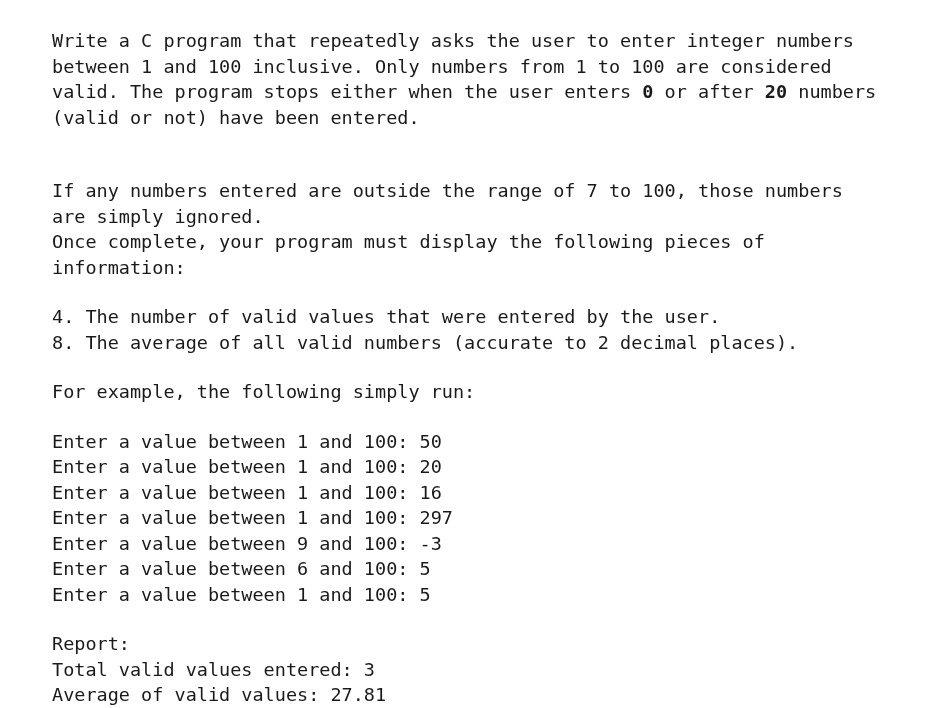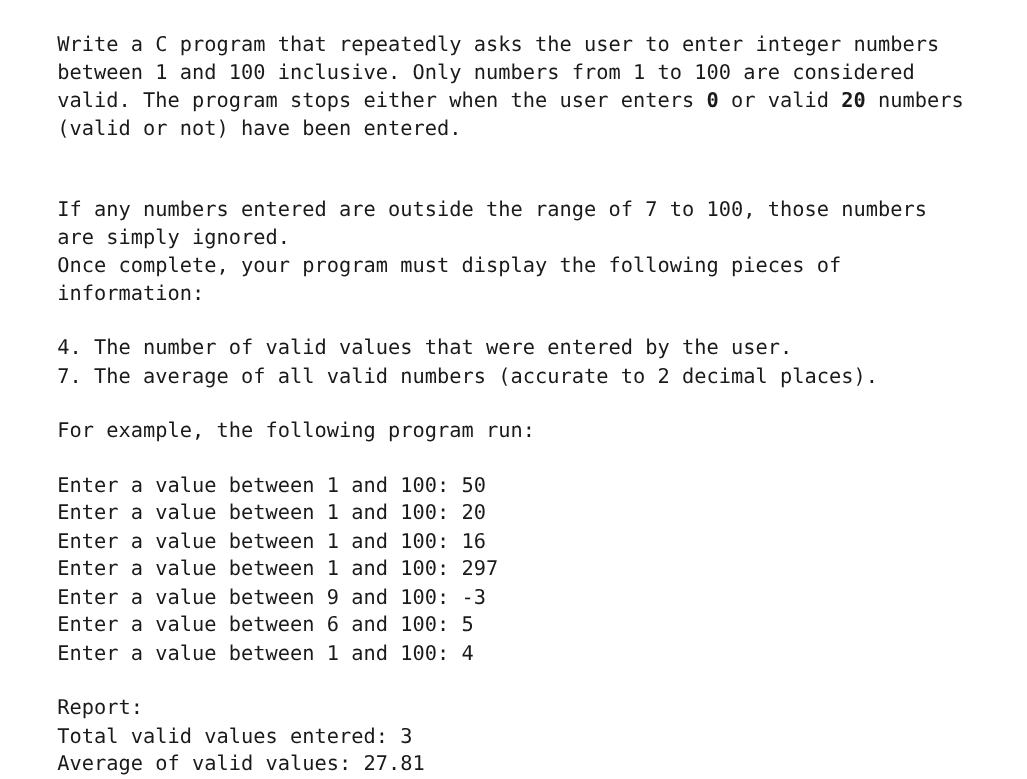--- a/index.html
+++ b/index.html
@@ -30,44 +30,44 @@
     height: 24px;
   }
   .line {
     white-space: pre;
   }
 </style>
 </head>
 <body>
 
 <div class="para">
-  <span>Write a C program that repeatedly asks the user to enter integer numbers between 1 and 100 inclusive. Only numbers from 1 to 100 are considered valid. The program stops either when the user enters </span><span class="bold">0</span><span> or valid </span><span class="bold">20</span><span> numbers (valid or not) have been entered.</span>
+  <span>Write a C program that repeatedly asks the user to enter integer numbers between 1 and 100 inclusive. Only numbers from 1 to 100 are considered valid. The program stops either when the user enters </span><span class="bold">0</span><span> or after </span><span class="bold">20</span><span> numbers (valid or not) have been entered.</span>
 </div>
 
 <div class="gap-big"></div>
 
 <div class="para">If any numbers entered are outside the range of 7 to 100, those numbers are simply ignored.</div>
 <div class="para">Once complete, your program must display the following pieces of information:</div>
 
 <div class="gap-med"></div>
 
 <div class="para">4. The number of valid values that were entered by the user.</div>
-<div class="para">7. The average of all valid numbers (accurate to 2 decimal places).</div>
+<div class="para">8. The average of all valid numbers (accurate to 2 decimal places).</div>
 
 <div class="gap-med"></div>
 
-<div class="para">For example, the following program run:</div>
+<div class="para">For example, the following simply run:</div>
 
 <div class="gap-med"></div>
 
 <div class="line">Enter a value between 1 and 100: 50</div>
 <div class="line">Enter a value between 1 and 100: 20</div>
 <div class="line">Enter a value between 1 and 100: 16</div>
 <div class="line">Enter a value between 1 and 100: 297</div>
 <div class="line">Enter a value between 9 and 100: -3</div>
 <div class="line">Enter a value between 6 and 100: 5</div>
-<div class="line">Enter a value between 1 and 100: 4</div>
+<div class="line">Enter a value between 1 and 100: 5</div>
 
 <div class="gap-med"></div>
 
 <div class="line">Report:</div>
 <div class="line">Total valid values entered: 3</div>
 <div class="line">Average of valid values: 27.81</div>
 
 </body></html>

